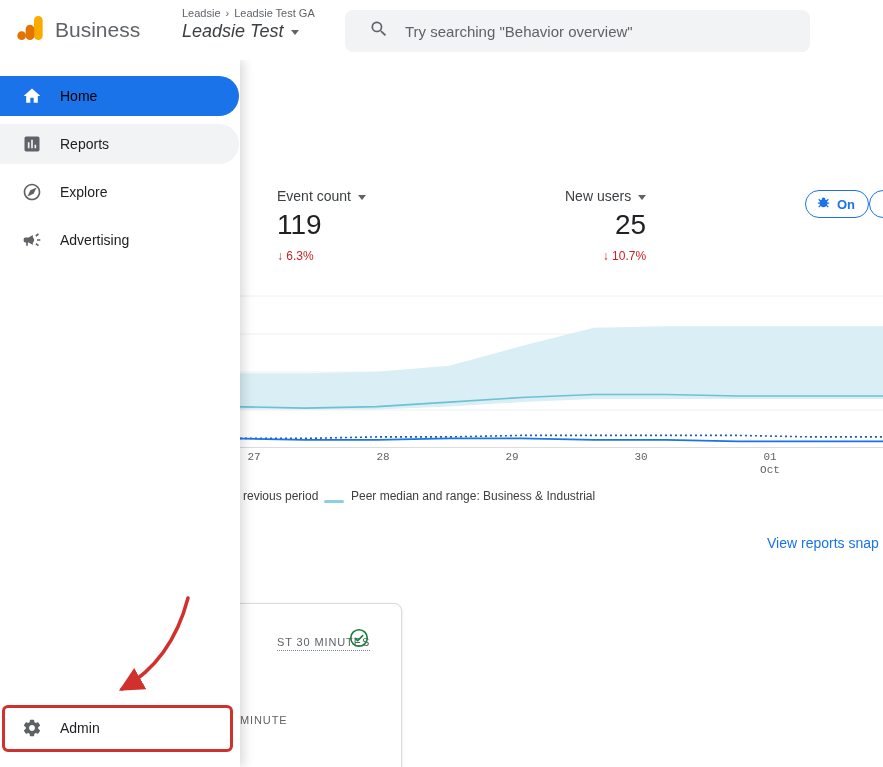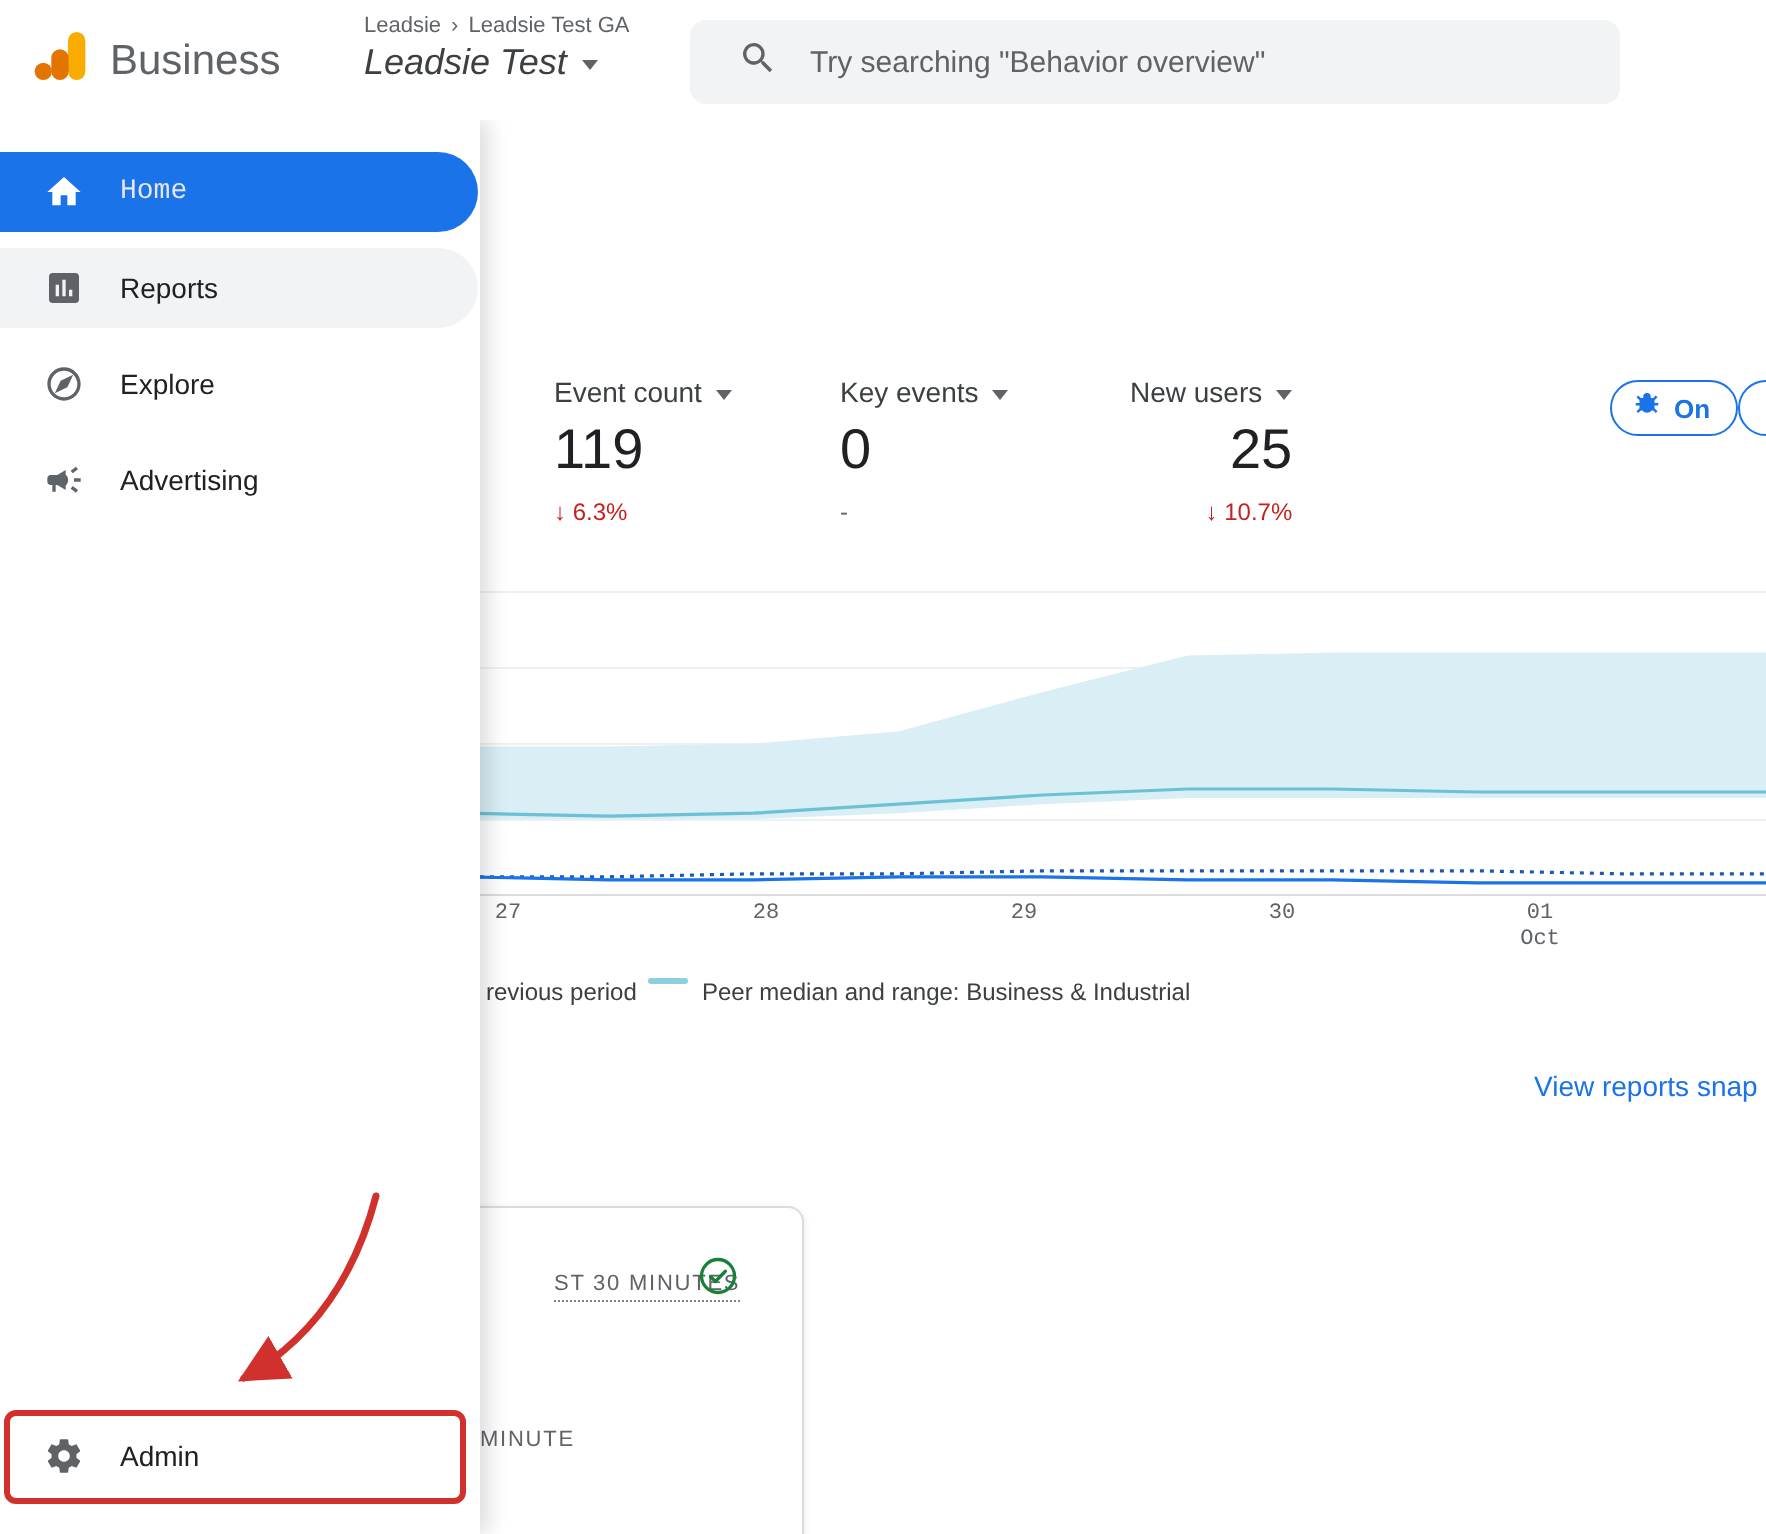--- a/index.html
+++ b/index.html
@@ -15,42 +15,42 @@
   .caret{width:0;height:0;border-left:4px solid transparent;border-right:4px solid transparent;border-top:5px solid #5f6368;margin-top:2px;}
   .search{position:absolute;left:345px;top:10px;width:465px;height:42px;background:#f1f3f4;border-radius:8px;display:flex;align-items:center;padding-left:24px;gap:16px;box-sizing:border-box;cursor:text;}
   .search-ph{font-size:15px;color:#5f6368;}
 
   
   .sidebar{position:absolute;left:0;top:60px;width:240px;height:707px;background:#fff;z-index:30;box-shadow:4px 0 10px rgba(0,0,0,.14);}
   .nav-items{padding-top:16px;}
   .nav-item{width:239px;height:40px;margin-bottom:8px;border-radius:0 20px 20px 0;display:flex;align-items:center;padding-left:22px;gap:18px;box-sizing:border-box;cursor:pointer;}
   .nav-item .nav-label{font-size:14px;color:#202124;}
   .nav-item.active{background:#1a73e8;}
-  .nav-item.active .nav-label{color:#e5e5e5;font-weight:500;font-family:Liberation Mono, monospace;}
+  .nav-item.active .nav-label{color:#000000;font-weight:500;}
   .nav-item.highlighted{background:#f1f3f4;}
   .nav-icon{width:20px;height:20px;display:inline-flex;}
   .nav-admin{position:absolute;left:0;top:648px;width:239px;height:40px;display:flex;align-items:center;padding-left:22px;gap:18px;box-sizing:border-box;cursor:pointer;}
   .nav-admin .nav-label{font-size:14px;color:#202124;}
 
   
   .metrics-row{position:absolute;left:240px;top:188px;right:0;height:95px;z-index:1;}
   .metric{position:absolute;top:0;cursor:pointer;}
   .metric-label{font-size:14px;color:#3c4043;display:flex;align-items:center;gap:7px;}
   .metric-value{font-size:28px;color:#202124;margin-top:5px;}
   .metric-delta{font-size:12px;font-weight:500;margin-top:8px;}
   .on-pill{position:absolute;left:805px;top:190px;height:28px;padding:0 13px 0 10px;border:1.5px solid #1a73e8;border-radius:16px;display:flex;align-items:center;gap:6px;background:#fff;z-index:1;box-sizing:border-box;cursor:pointer;}
   .on-pill .pill-label{font-size:13px;font-weight:700;color:#1a73e8;}
   .partial-pill{position:absolute;left:869px;top:190px;width:28px;height:28px;border:1.5px solid #1a73e8;border-radius:50%;background:#fff;z-index:1;box-sizing:border-box;cursor:pointer;}
 
   
   .chart-svg{position:absolute;left:160px;top:288px;z-index:1;}
   .x-axis{position:absolute;left:160px;top:451px;width:723px;height:30px;z-index:1;}
   .x-tick{position:absolute;transform:translateX(-50%);font-size:11px;color:#5f6368;text-align:center;line-height:13px;font-family:Liberation Mono, monospace;}
   .legend{position:absolute;left:0;top:489px;width:883px;height:20px;z-index:1;}
-  .legend-item{position:absolute;display:flex;align-items:flex-start;gap:7px;font-size:12px;color:#3c4043;white-space:nowrap;}
+  .legend-item{position:absolute;display:flex;align-items:flex-end;gap:7px;font-size:12px;color:#3c4043;white-space:nowrap;}
   .swatch-line{width:20px;height:3px;background:#8ecfdf;border-radius:2px;}
   .view-link{position:absolute;left:767px;top:535px;font-size:14px;font-weight:500;color:#1a73e8;text-decoration:none;white-space:nowrap;z-index:1;cursor:pointer;}
 
   
   .rt-card{position:absolute;left:170px;top:603px;width:230px;height:215px;background:#fff;border:1px solid #dadce0;border-radius:8px;box-shadow:0 1px 3px rgba(60,64,67,.15);z-index:2;}
   .rt-title{position:absolute;left:106px;top:32px;font-size:11px;font-weight:500;letter-spacing:.08em;color:#5f6368;border-bottom:1px dotted #80868b;padding-bottom:2px;white-space:nowrap;}
   .rt-check{position:absolute;left:177px;top:23px;width:22px;height:22px;}
   .rt-sub{position:absolute;left:69px;top:110px;font-size:11px;font-weight:400;letter-spacing:.08em;color:#5f6368;white-space:nowrap;}
 
   
@@ -92,28 +92,20 @@
 
   <div id="metrics-row" class="metrics-row">
       <div class="metric" style="left: 37px;">
         <div class="metric-label">
           <span>Event count</span>
           <span class="caret"></span>
         </div>
         <div class="metric-value">119</div>
         <div class="metric-delta" style="color: rgb(197, 34, 31);">↓ 6.3%</div>
       </div>
-      <div class="metric" style="left: 180px;">
-        <div class="metric-label">
-          <span>Key events</span>
-          <span class="caret"></span>
-        </div>
-        <div class="metric-value">0</div>
-        <div class="metric-delta" style="color: rgb(95, 99, 104);">-</div>
-      </div>
       <div class="metric" style="left: 325px; text-align: right;">
         <div class="metric-label">
           <span>New users</span>
           <span class="caret"></span>
         </div>
         <div class="metric-value">25</div>
         <div class="metric-delta" style="color: rgb(197, 34, 31);">↓ 10.7%</div>
       </div>
     </div>
 

